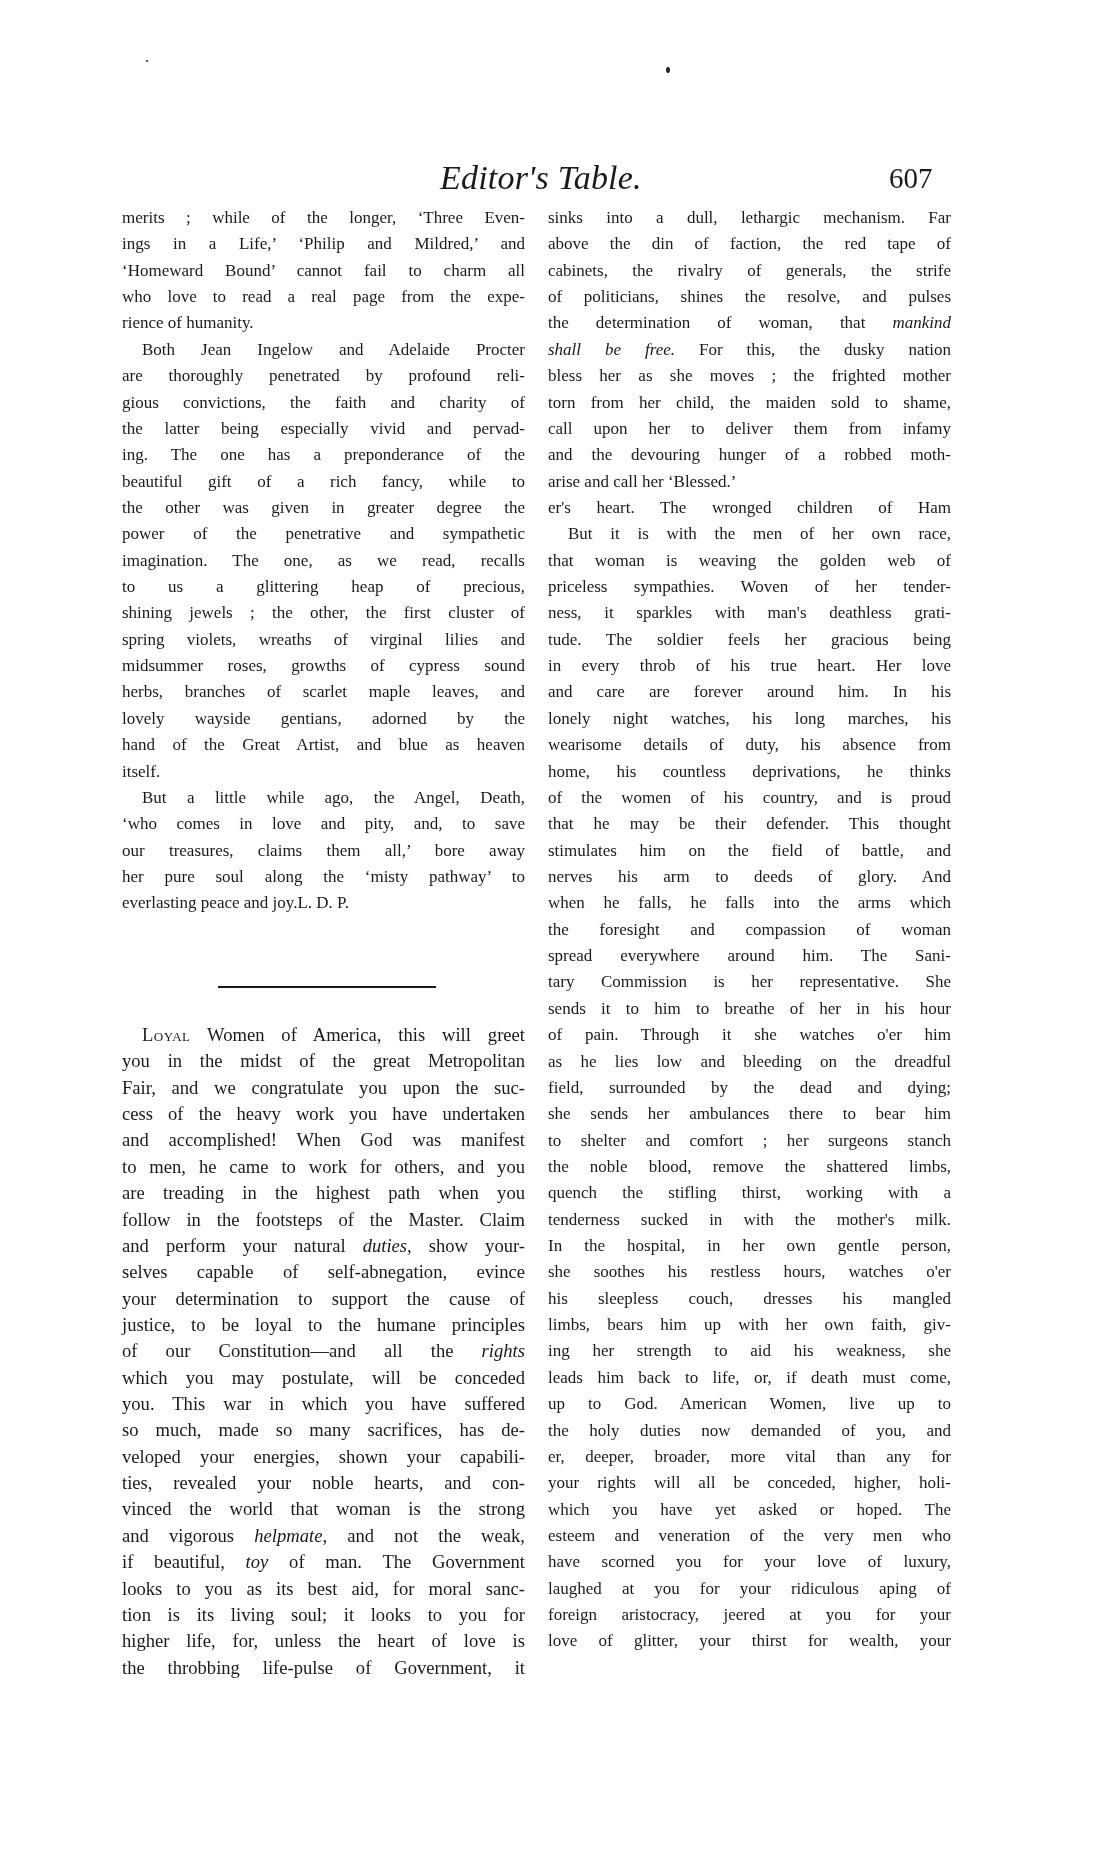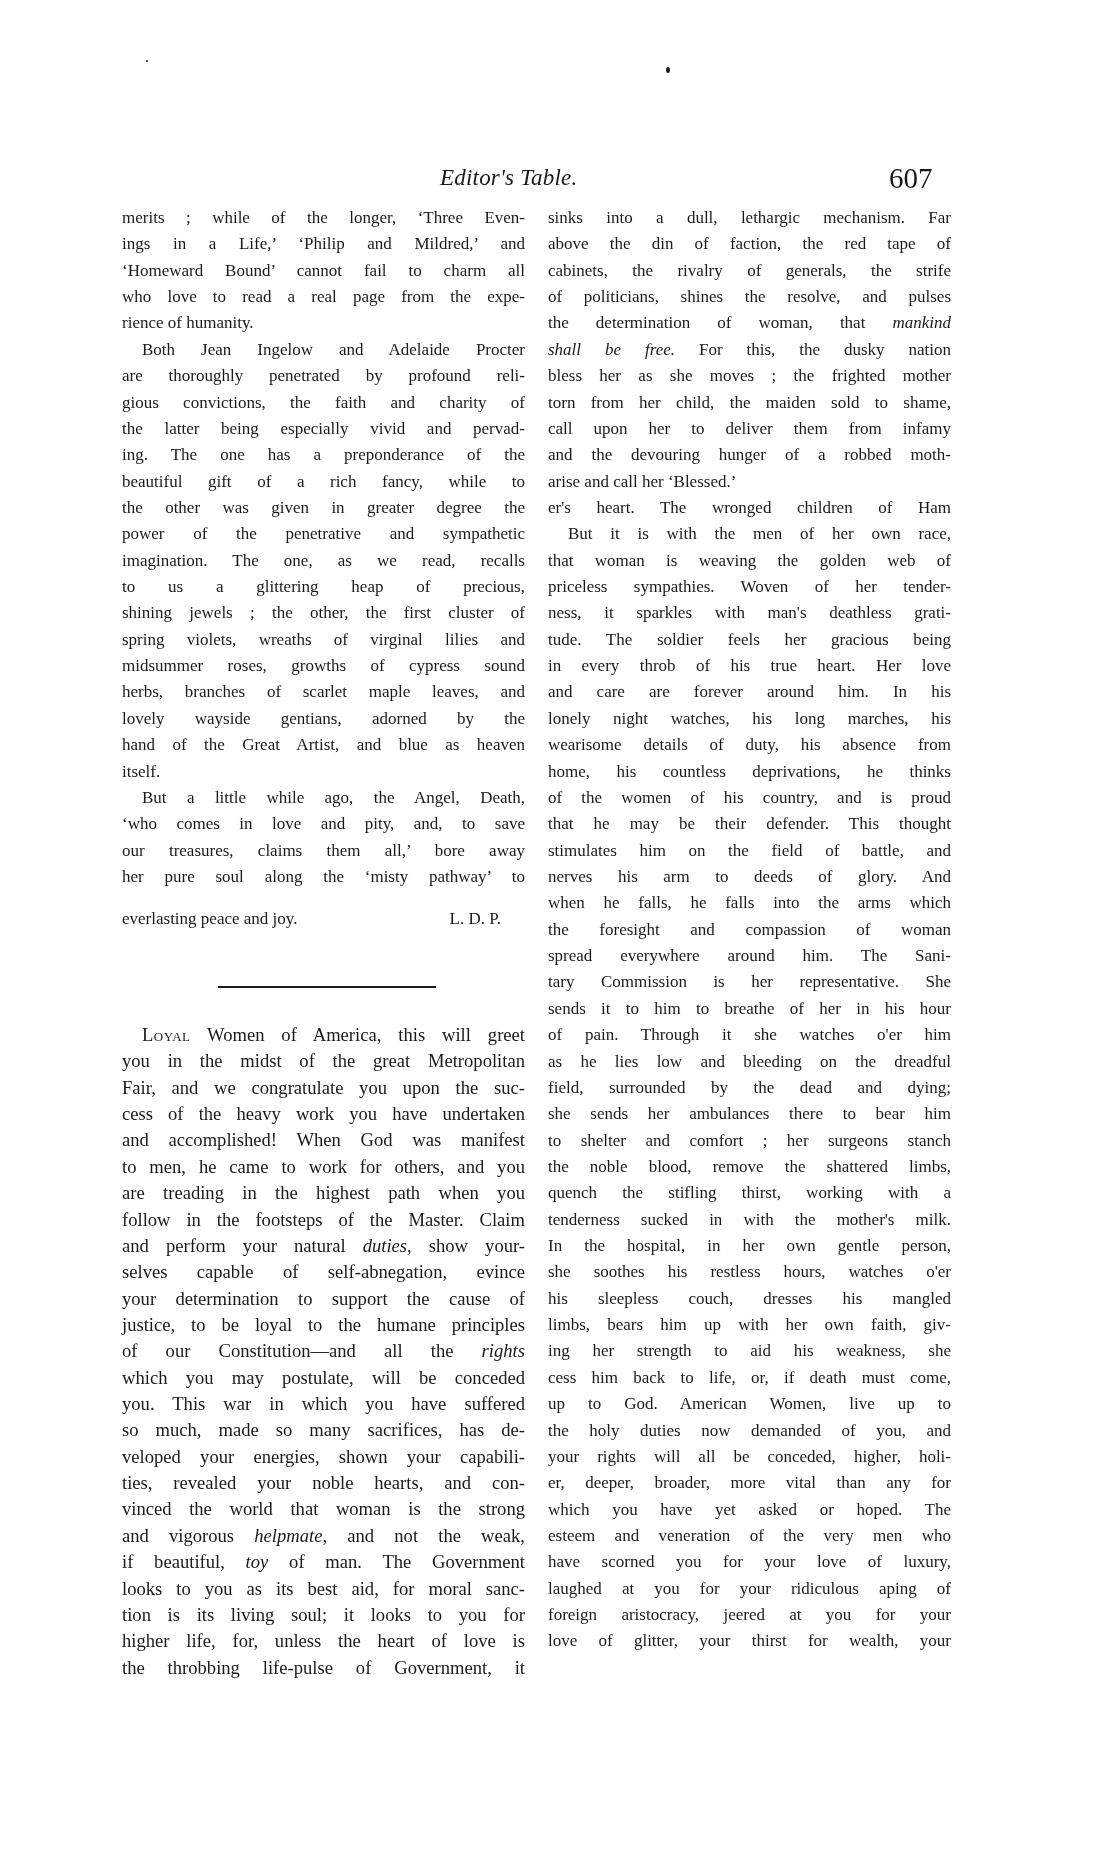--- a/index.html
+++ b/index.html
@@ -4,39 +4,39 @@
 <style>
   html, body { margin: 0; padding: 0; background: #ffffff; }
   body {
     width: 1096px; height: 1850px; position: relative; overflow: hidden;
     font-family: "Liberation Serif", "DejaVu Serif", serif;
     color: #1a1a1a;
   }
   .speck { position: absolute; background: #222; border-radius: 50%; }
   .header-title {
     position: absolute; left: 440px; top: 160px;
-    font-style: italic; font-size: 23px; line-height: 36px; letter-spacing: 0.2px;
+    font-style: italic; font-size: 34px; line-height: 36px; letter-spacing: 0.2px;
   }
   .header-page {
     position: absolute; left: 889px; top: 160px;
     font-size: 29px; line-height: 36px;
   }
   .column {
     position: absolute; top: 205px; width: 403px;
     font-size: 17px; line-height: 26.36px;
   }
   .col-left { left: 122px; }
   .col-right { left: 548px; }
   .line {
     display: block; height: 26.36px; white-space: nowrap;
     text-align: justify; text-align-last: justify;
   }
   .line.last { text-align-last: left; }
   .line.indent { padding-left: 20px; }
-  .sig { display: flex; justify-content: space-between; padding-right: 24px; margin-top: 16px; }
+  .sig { display: flex; padding-right: 24px; }
   .rule {
     position: absolute; left: 218px; top: 986px; width: 218px; height: 2px; background: #1a1a1a;
   }
   .section2 { position: absolute; left: 122px; top: 1022px; width: 403px; font-size: 18.6px; line-height: 26.36px; }
   .sc { font-variant: small-caps; letter-spacing: 0.5px; margin-top: 20px; }
   em { font-style: italic; }
 </style>
 </head>
 <body>
 
@@ -147,24 +147,24 @@
   <span class="line">she sends her ambulances there to bear him</span>
   <span class="line">to shelter and comfort ; her surgeons stanch</span>
   <span class="line">the noble blood, remove the shattered limbs,</span>
   <span class="line">quench the stifling thirst, working with a</span>
   <span class="line">tenderness sucked in with the mother's milk.</span>
   <span class="line">In the hospital, in her own gentle person,</span>
   <span class="line">she soothes his restless hours, watches o'er</span>
   <span class="line">his sleepless couch, dresses his mangled</span>
   <span class="line">limbs, bears him up with her own faith, giv-</span>
   <span class="line">ing her strength to aid his weakness, she</span>
-  <span class="line">cess him back to life, or, if death must come,</span>
+  <span class="line">leads him back to life, or, if death must come,</span>
   <span class="line">up to God. American Women, live up to</span>
   <span class="line">the holy duties now demanded of you, and</span>
+  <span class="line">er, deeper, broader, more vital than any for</span>
   <span class="line">your rights will all be conceded, higher, holi-</span>
-  <span class="line">er, deeper, broader, more vital than any for</span>
   <span class="line">which you have yet asked or hoped. The</span>
   <span class="line">esteem and veneration of the very men who</span>
   <span class="line">have scorned you for your love of luxury,</span>
   <span class="line">laughed at you for your ridiculous aping of</span>
   <span class="line">foreign aristocracy, jeered at you for your</span>
   <span class="line">love of glitter, your thirst for wealth, your</span>
 </div>
 
 </body></html>

